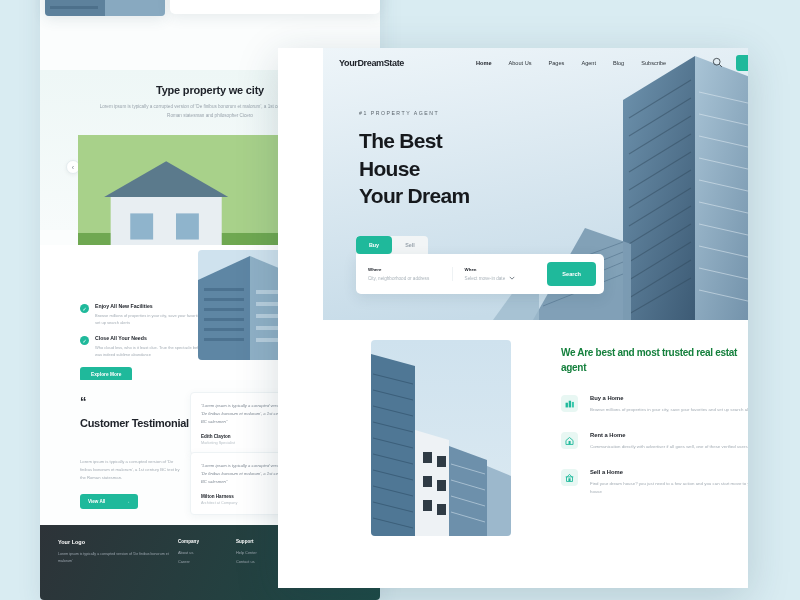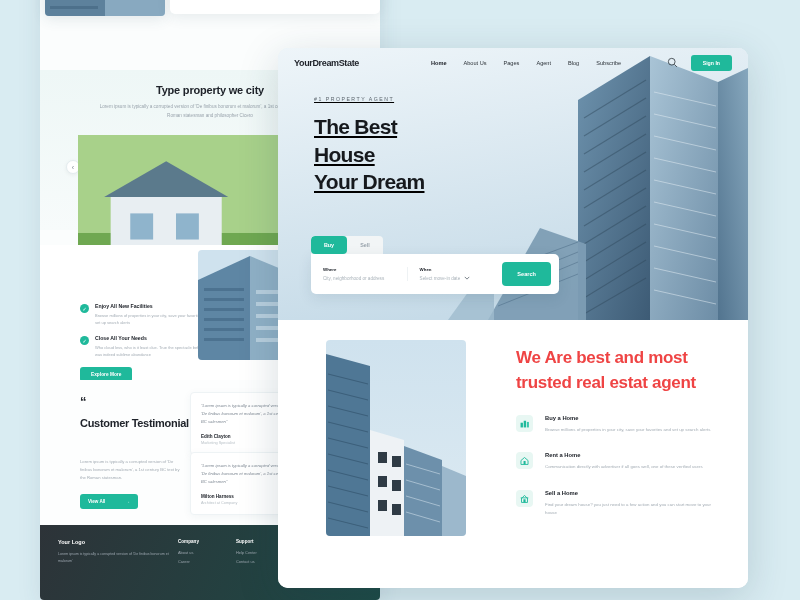--- a/index.html
+++ b/index.html
@@ -75,59 +75,60 @@
   .bf-l { width:120px; }
   .bf-logo { font-size:5.5px; font-weight:bold; color:#fff; margin-bottom:6px; }
   .bf-txt { font-size:3.6px; color:#9aa4ad; line-height:1.9; }
   .bf-col { width:58px; }
   .bf-h { font-size:4.6px; font-weight:bold; color:#fff; margin-bottom:6px; }
   .bf-i { font-size:3.9px; color:#9aa4ad; margin-bottom:4px; }
 
   
   .fg {
     position:absolute; left:278px; top:48px; width:470px; height:540px;
-    background:#fff; border-radius:10px; overflow:hidden;
+    background:#fff; border-radius:0; overflow:hidden;
     box-shadow:0 10px 40px rgba(30,60,80,.18);
+    padding-left:45px;
   }
   .hero { position:relative; width:470px; height:272px; overflow:hidden;
     background:linear-gradient(160deg,#e8f1f6 0%,#dfeaf2 45%,#cfe0ea 100%); }
   .hero-sky { position:absolute; inset:0;
     background:linear-gradient(170deg,#e9f2f7 0%,#dceaf3 40%,#c9dde9 100%); }
 
   .nav { position:absolute; left:0; top:0; width:470px; height:30px; display:flex;
     align-items:center; padding:0 16px; z-index:5; }
   .logo { font-size:9px; font-weight:bold; color:#20242b; letter-spacing:-.35px; }
   .nav-links { display:flex; gap:17px; margin-left:72px; }
   .nav-links a { font-size:5.6px; color:#2c3238; text-decoration:none; }
   .nav-links a.active { font-weight:bold; color:#20242b; }
   .nav-right { margin-left:auto; display:flex; align-items:center; gap:13px; }
   .signin { background:#1fb99b; color:#fff; font-size:5.2px; font-weight:bold;
     padding:5px 12px; border-radius:3px; }
 
-  .hero-txt { position:absolute; left:36px; top:48px; z-index:4;text-decoration:underline; }
+  .hero-txt { position:absolute; left:36px; top:62px; z-index:4; }
   .eyebrow { font-size:5.2px; letter-spacing:1.5px; color:#5b646c; font-weight:500; margin-bottom:11px; }
   .h1 { font-size:21px; font-weight:bold; color:#16191d; line-height:1.32; letter-spacing:-.7px; }
 
   .searchbox { position:absolute; left:33px; top:188px; z-index:6; }
   .tabs { display:flex; gap:0; background:#f2f5f6; border-radius:4px 4px 0 0; width:72px; overflow:hidden; }
   .tab { font-size:5.4px; font-weight:bold; padding:6px 0; width:36px; text-align:center; color:#9aa4ad; }
   .tab.on { background:#1fb99b; color:#fff; border-radius:4px; }
   .sbar { display:flex; align-items:center; background:#fff; border-radius:0 5px 5px 5px;
      padding:8px 8px 8px 12px; width:248px; box-shadow:0 4px 14px rgba(30,60,80,.10); }
   .fld { width:96px; }
   .fld + .fld { border-left:1px solid #eef2f4; padding-left:12px; width:108px; }
   .fld .lb { font-size:4.4px; font-weight:bold; color:#20242b; margin-bottom:4px; }
   .fld .ph2 { font-size:4.6px; color:#aab3ba; display:flex; align-items:center; gap:4px; }
   .sbtn { margin-left:auto; background:#1fb99b; color:#fff; font-size:5.6px; font-weight:bold;
      padding:9px 15px; border-radius:4px; }
 
   .lower { position:relative; width:470px; height:268px; background:#fff; padding:26px 0 0 0; }
   .lw-photo { position:absolute; left:48px; top:20px; width:140px; height:196px; border-radius:4px; overflow:hidden; }
   .lw-right { position:absolute; left:238px; top:26px; width:195px; }
-  .lw-h2 { font-size:17px; font-weight:bold; color:#ef4444; line-height:1.45; letter-spacing:-.3px; margin-bottom:20px; }
+  .lw-h2 { font-size:10px; font-weight:bold; color:#15803d; line-height:1.45; letter-spacing:-.3px; margin-bottom:20px; }
   .feat { display:flex; gap:12px; margin-bottom:18px; }
   .feat .fi { width:17px; height:17px; flex:0 0 17px; background:#e8f7f3; border-radius:4px;
      display:flex; align-items:center; justify-content:center; }
   .feat .fh { font-size:5.8px; font-weight:bold; color:#20242b; margin-bottom:5px; }
   .feat .fp { font-size:4.4px; color:#a3acb4; line-height:1.85; }
 
   
   .bld { position:absolute; inset:0; }
 </style>
 </head>

